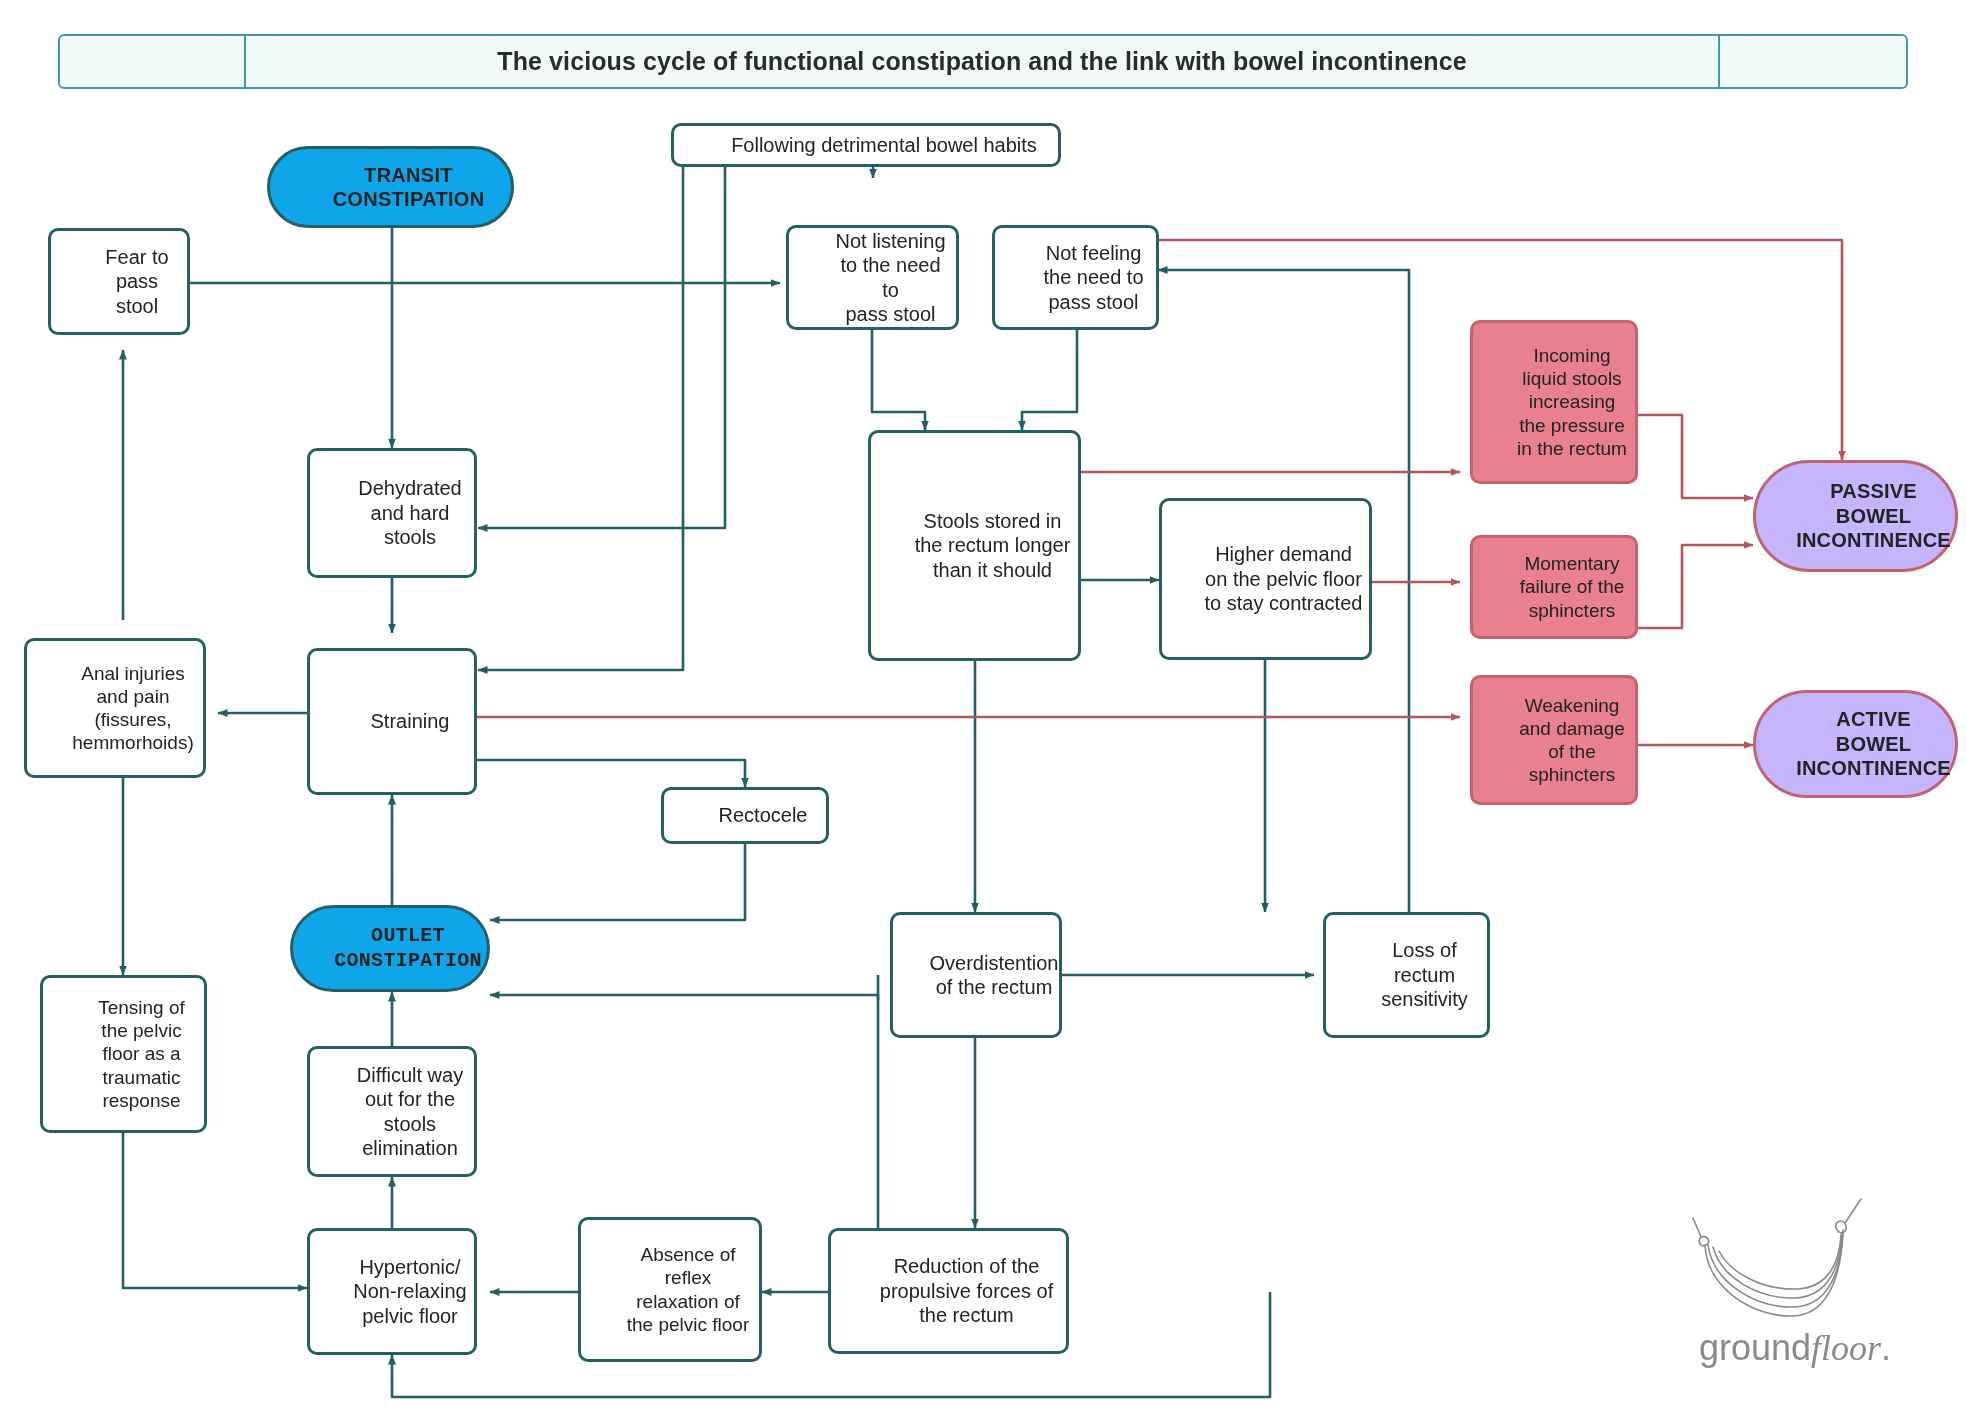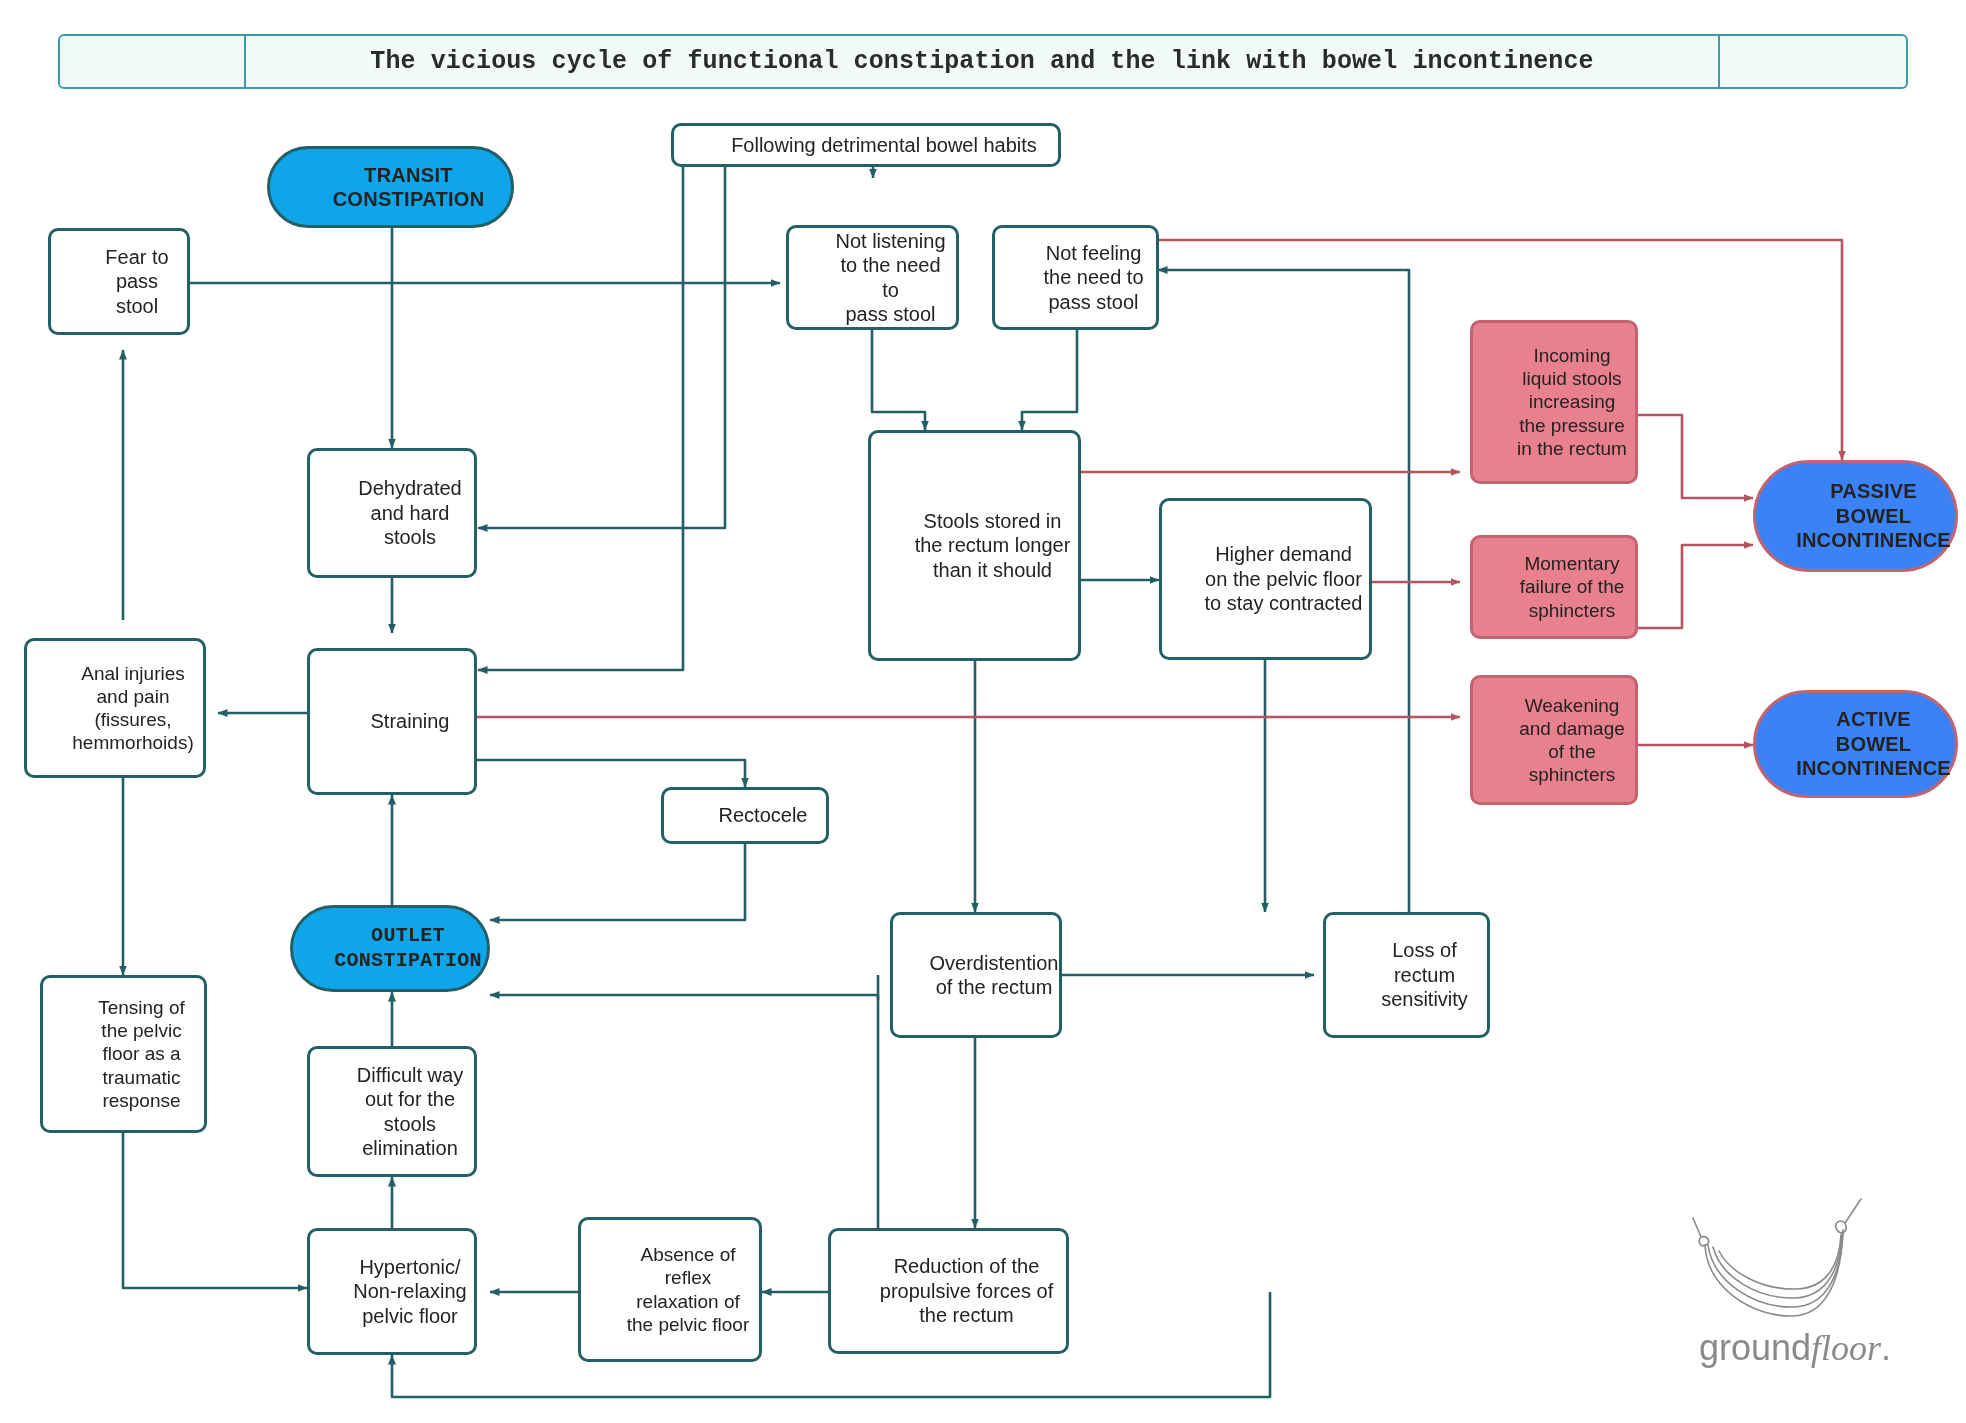--- a/index.html
+++ b/index.html
@@ -9,33 +9,33 @@
   #root{position:absolute;inset:0;}
 
   
   .titlebar{position:absolute;left:58px;top:34px;width:1850px;height:55px;
             background:#f2faf9;border:2.5px solid #3f9aa5;border-radius:6px;
             box-sizing:border-box;display:flex;align-items:stretch;}
   .tb-cell-left{width:186px;border-right:2.5px solid #3f9aa5;box-sizing:border-box;}
   .tb-cell-mid{flex:1;display:flex;align-items:center;justify-content:center;
                border-right:2.5px solid #3f9aa5;box-sizing:border-box;}
   .tb-cell-right{width:186px;box-sizing:border-box;}
-  .tb-title{font-size:25px;font-weight:bold;color:#2b2b2b;letter-spacing:.1px;font-family:Liberation Mono, monospace;}
+  .tb-title{font-size:25px;font-weight:bold;color:#2b2b2b;letter-spacing:.1px;}
 
   
   .node{position:absolute;box-sizing:border-box;display:flex;align-items:center;
         justify-content:center;text-align:center;line-height:1.22;
         font-size:20px;color:#232323;padding-left:36px;}
   .node span{display:block;padding:0 6px;}
 
   .n-white{background:#ffffff;border:3px solid #245f66;border-radius:10px;}
   .n-teal{background:#0ea5e9;border:3px solid #245f66;border-radius:999px;
           font-weight:bold;font-size:20px;color:#232323;letter-spacing:.3px;}
   .n-pink{background:#e8808e;border:3px solid #c4626f;border-radius:10px;}
-  .n-pink-round{background:#3b82f6;border:3px solid #c4626f;border-radius:999px;
+  .n-pink-round{background:#c4b5fd;border:3px solid #c4626f;border-radius:999px;
           font-weight:bold;letter-spacing:.2px;}
 
   
   #wires{position:absolute;left:0;top:0;width:1966px;height:1423px;
          pointer-events:none;}
 
   
   .logo{position:absolute;left:1655px;top:1185px;width:280px;height:205px;}
   .logo-text{position:absolute;left:0;top:142px;width:280px;text-align:center;
              font-size:36px;color:#8a8a8a;}

